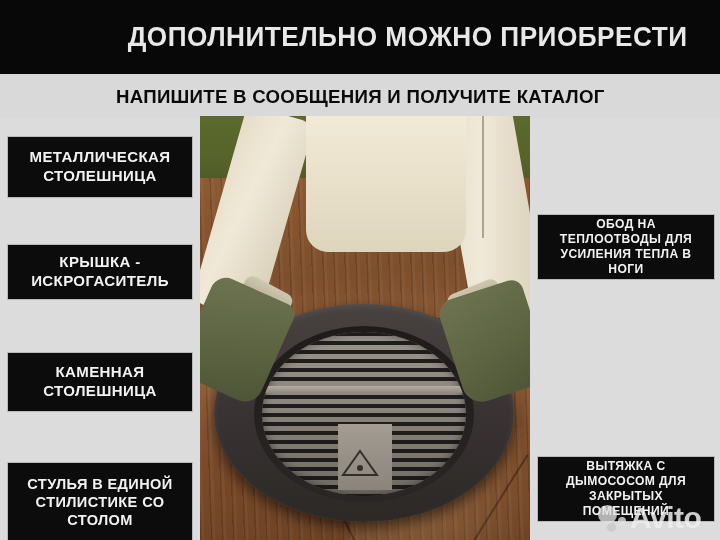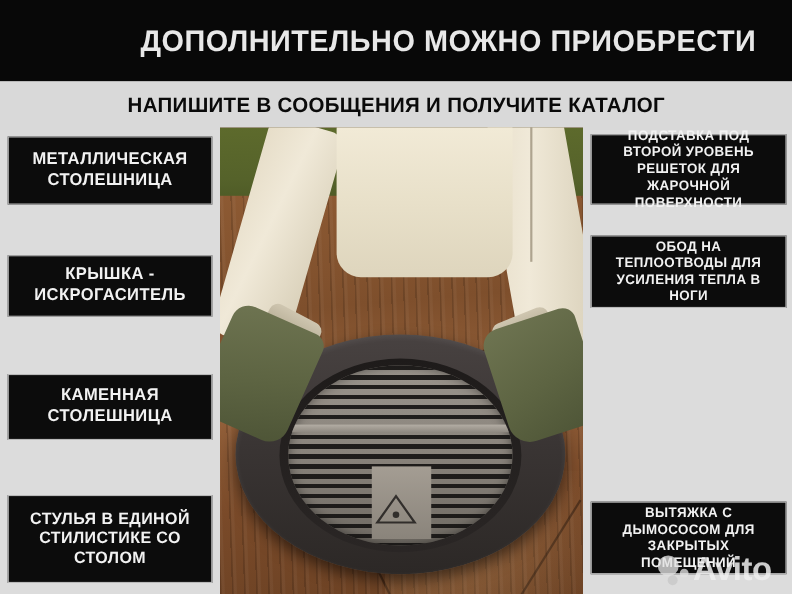--- a/index.html
+++ b/index.html
@@ -196,21 +196,21 @@
     padding: 4px 6px;
   }
   .label-box .txt {
     color: #f2f2f2;
     font-weight: bold;
     line-height: 1.22;
     letter-spacing: 0.4px;
     transform: scaleX(0.97);
   }
 
-  .left-box  { left: 7px; width: 186px; }
+  .left-box  { left: 7px; width: 186px; margin-top: 12px; }
   .right-box { left: 537px; width: 178px; }
 
   .lb1 { top: 124px; height: 62px; }
   .lb2 { top: 232px; height: 56px; }
   .lb3 { top: 340px; height: 60px; }
   .lb4 { top: 450px; height: 80px; }
 
   .rb1 { top: 122px; height: 64px; }
   .rb2 { top: 214px; height: 66px; }
   .rb3 { top: 344px; height: 62px; }
@@ -305,23 +305,20 @@
   <div class="label-box left-box lb2">
     <span class="txt fs-lg">КРЫШКА - ИСКРОГАСИТЕЛЬ</span>
   </div>
   <div class="label-box left-box lb3">
     <span class="txt fs-lg">КАМЕННАЯ СТОЛЕШНИЦА</span>
   </div>
   <div class="label-box left-box lb4">
     <span class="txt fs-md">СТУЛЬЯ В ЕДИНОЙ СТИЛИСТИКЕ СО СТОЛОМ</span>
   </div>
 
-  <div class="label-box right-box rb1">
-    <span class="txt fs-sm">ПОДСТАВКА ПОД ВТОРОЙ УРОВЕНЬ РЕШЕТОК ДЛЯ ЖАРОЧНОЙ ПОВЕРХНОСТИ</span>
-  </div>
   <div class="label-box right-box rb2">
     <span class="txt fs-sm">ОБОД НА ТЕПЛООТВОДЫ ДЛЯ УСИЛЕНИЯ ТЕПЛА В НОГИ</span>
   </div>
   <div class="label-box right-box rb4">
     <span class="txt fs-sm">ВЫТЯЖКА С ДЫМОСОСОМ ДЛЯ ЗАКРЫТЫХ ПОМЕЩЕНИЙ</span>
   </div>
 
   <div class="watermark">
     <span class="wm-dots">
       <i class="d1"></i>

